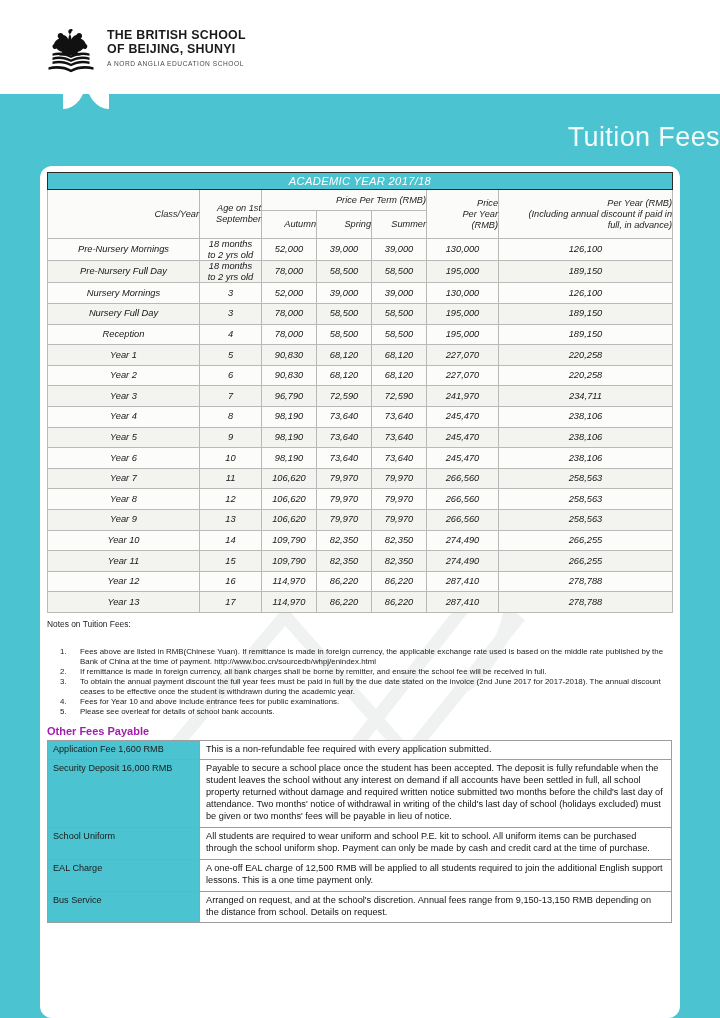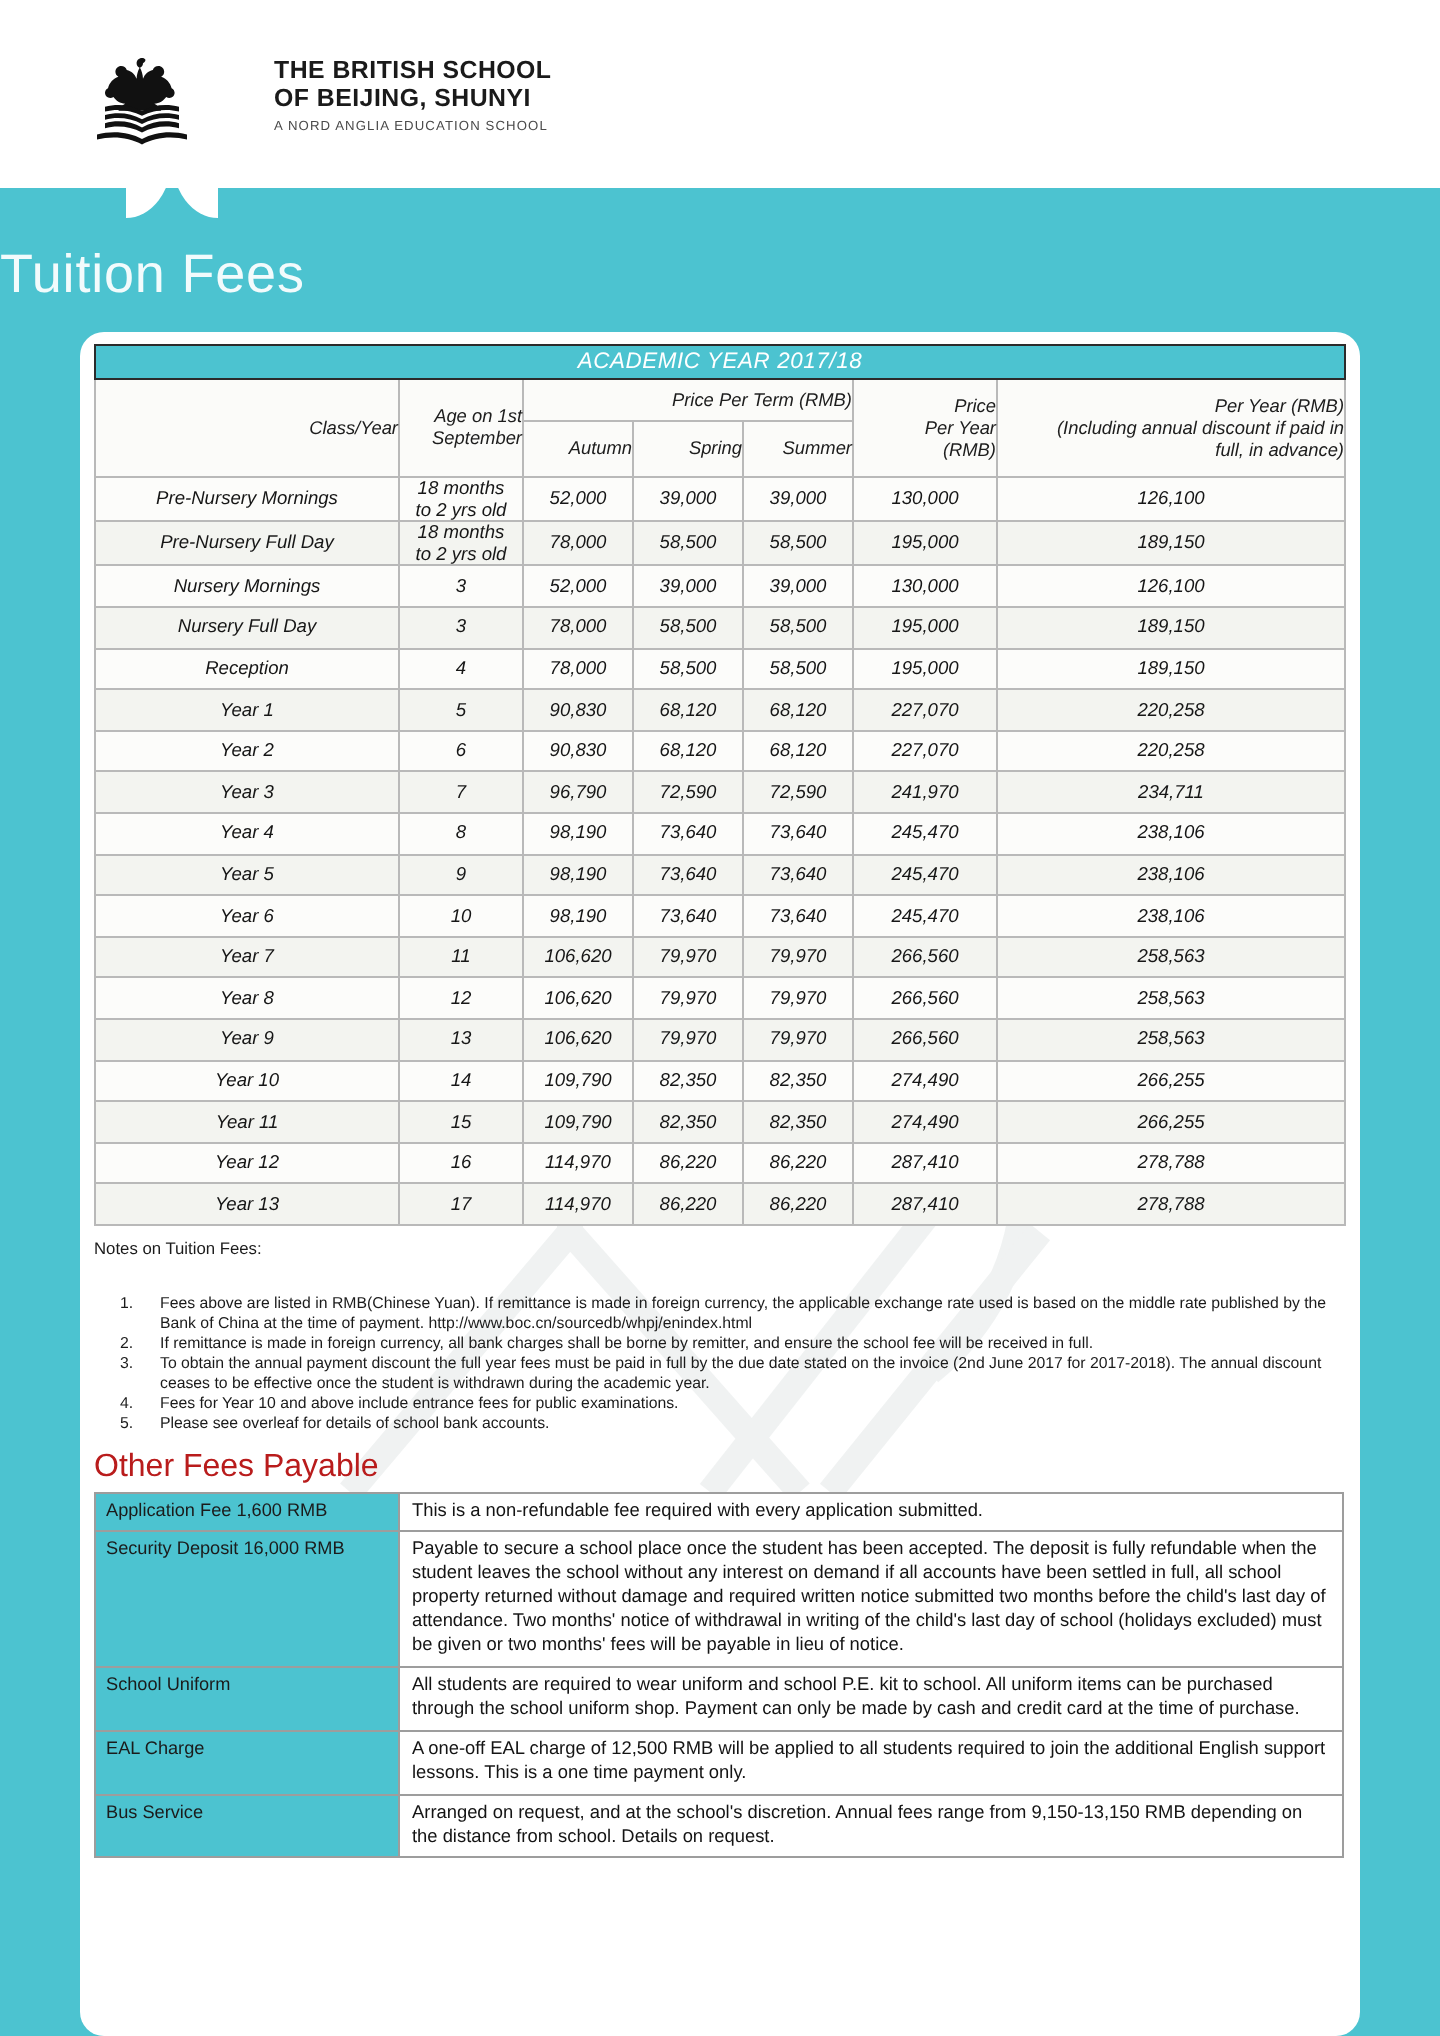--- a/index.html
+++ b/index.html
@@ -23,21 +23,20 @@
     height: 94px;
     background: #ffffff;
     z-index: 5;
   }
   .logo-block {
     position: absolute;
     left: 44px;
     top: 27px;
     display: flex;
     align-items: flex-start;
-    gap: 30px;
   }
   .logo-mark {
     width: 54px;
     height: 46px;
     margin-right: 9px;
     flex: none;
   }
   .logo-text {
     padding-top: 1px;
   }
@@ -85,21 +84,21 @@
     background: #ffffff;
   }
   .notch:before { left: 0px;  border-bottom-right-radius: 23px 30px; }
   .notch:after  { left: 23px; border-bottom-left-radius: 23px 30px; }
 
   .page-title {
     position: absolute;
     left: 0;
     top: 28px;
     width: 720px;
-    text-align: left;
+    text-align: right;
     font-family: "Liberation Sans", sans-serif;
     font-size: 27px;
     color: #f2fbfc;
     letter-spacing: 0.4px;
   }
 
   
   .card {
     position: absolute;
     left: 40px;
@@ -201,23 +200,24 @@
     flex: none;
     padding-left: 13px;
     box-sizing: border-box;
   }
   .note-txt { flex: 1; }
 
   .other-title {
     position: relative;
     z-index: 2;
     margin: 7px 0 3px 2px;
-    font-size: 16px;
-    color: #b91c1c;
-    font-family: "Liberation Sans", sans-serif;
+    font-size: 11px;
+    color: #a21caf;
+    font-family: "Liberation Sans", sans-serif;
+    font-weight: bold;
   }
 
   
   table.other {
     position: relative;
     z-index: 2;
     border-collapse: collapse;
     table-layout: fixed;
     width: 625px;
     margin-left: 2px;

